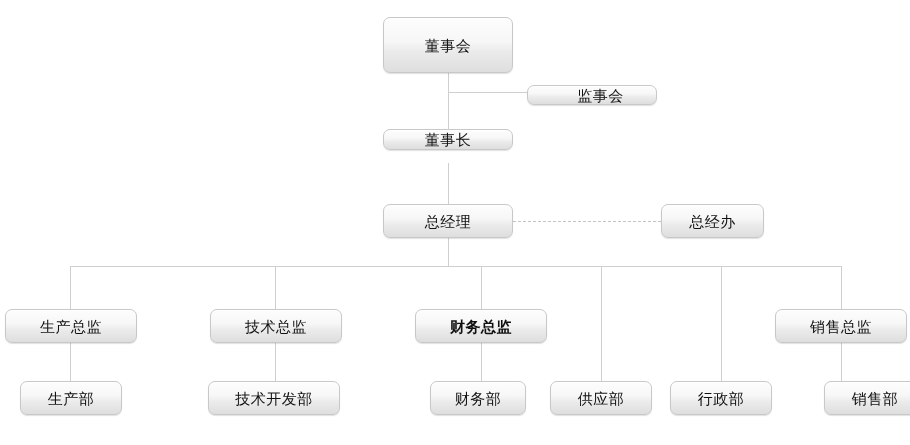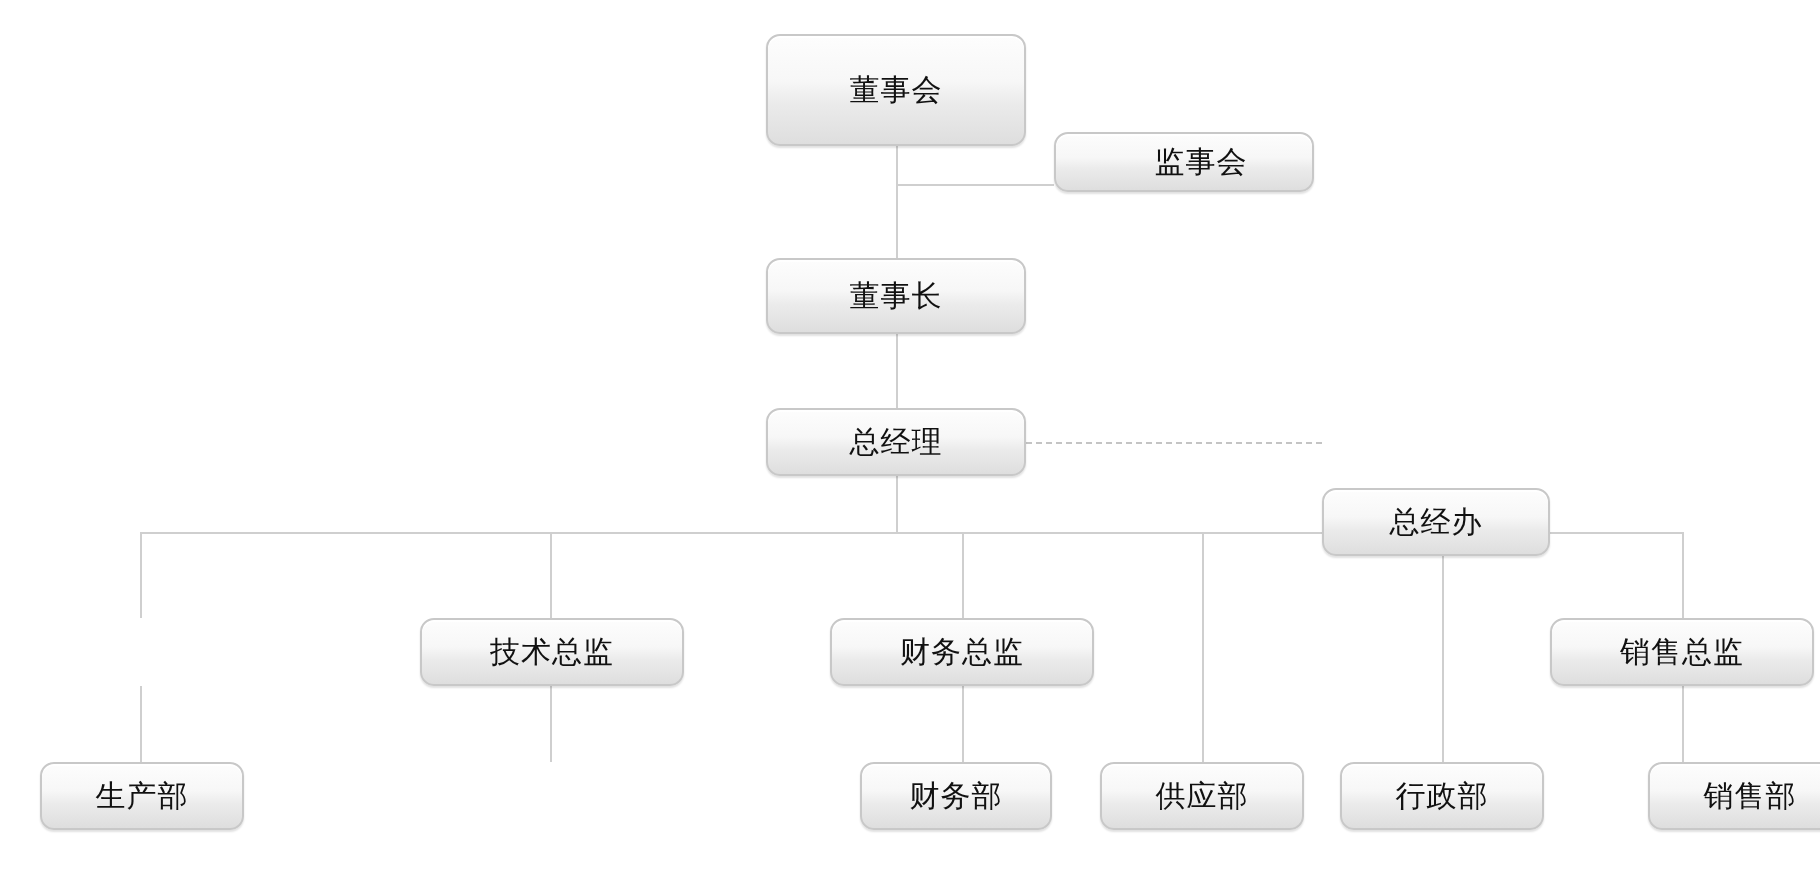--- a/index.html
+++ b/index.html
@@ -86,53 +86,59 @@
 
   <div class="line v" style="left:70px; top:343px; height:38px;"></div>
   <div class="line v" style="left:275px; top:343px; height:38px;"></div>
   <div class="line v" style="left:481px; top:343px; height:38px;"></div>
   <div class="line v" style="left:841px; top:343px; height:38px;"></div>
 
   <div class="node" style="left:383px; top:17px; width:130px; height:56px;">
     <span class="node-label">董事会</span>
   </div>
 
-  <div class="node" style="left:527px; top:66px; width:130px; height:30px;padding-left:17px;">
+  <div class="node" style="left:527px; top:85px; width:130px; height:20px;padding-left:17px;">
     <span class="node-label">监事会</span>
   </div>
 
-  <div class="node" style="left:383px; top:129px; width:130px; height:38px;">
+  <div class="node" style="left:383px; top:129px; width:130px; height:21px;">
     <span class="node-label">董事长</span>
   </div>
 
   <div class="node" style="left:383px; top:204px; width:130px; height:34px;">
     <span class="node-label">总经理</span>
   </div>
 
-  <div class="node" style="left:661px; top:204px; width:114px; height:34px;margin-top:40px;">
+  <div class="node" style="left:661px; top:204px; width:103px; height:34px;">
     <span class="node-label">总经办</span>
   </div>
 
+  <div class="node" style="left:5px; top:309px; width:132px; height:34px;">
+    <span class="node-label">生产总监</span>
+  </div>
 
   <div class="node" style="left:210px; top:309px; width:132px; height:34px;">
     <span class="node-label">技术总监</span>
   </div>
 
-  <div class="node" style="left:415px; top:309px; width:132px; height:34px;">
+  <div class="node" style="left:415px; top:309px; width:132px; height:34px;font-weight:bold;">
     <span class="node-label">财务总监</span>
   </div>
 
   <div class="node" style="left:775px; top:309px; width:132px; height:34px;">
     <span class="node-label">销售总监</span>
   </div>
 
   <div class="node" style="left:20px; top:381px; width:102px; height:34px;">
     <span class="node-label">生产部</span>
   </div>
 
+  <div class="node" style="left:208px; top:381px; width:132px; height:34px;">
+    <span class="node-label">技术开发部</span>
+  </div>
 
   <div class="node" style="left:430px; top:381px; width:96px; height:34px;">
     <span class="node-label">财务部</span>
   </div>
 
   <div class="node" style="left:550px; top:381px; width:102px; height:34px;">
     <span class="node-label">供应部</span>
   </div>
 
   <div class="node" style="left:670px; top:381px; width:102px; height:34px;">

